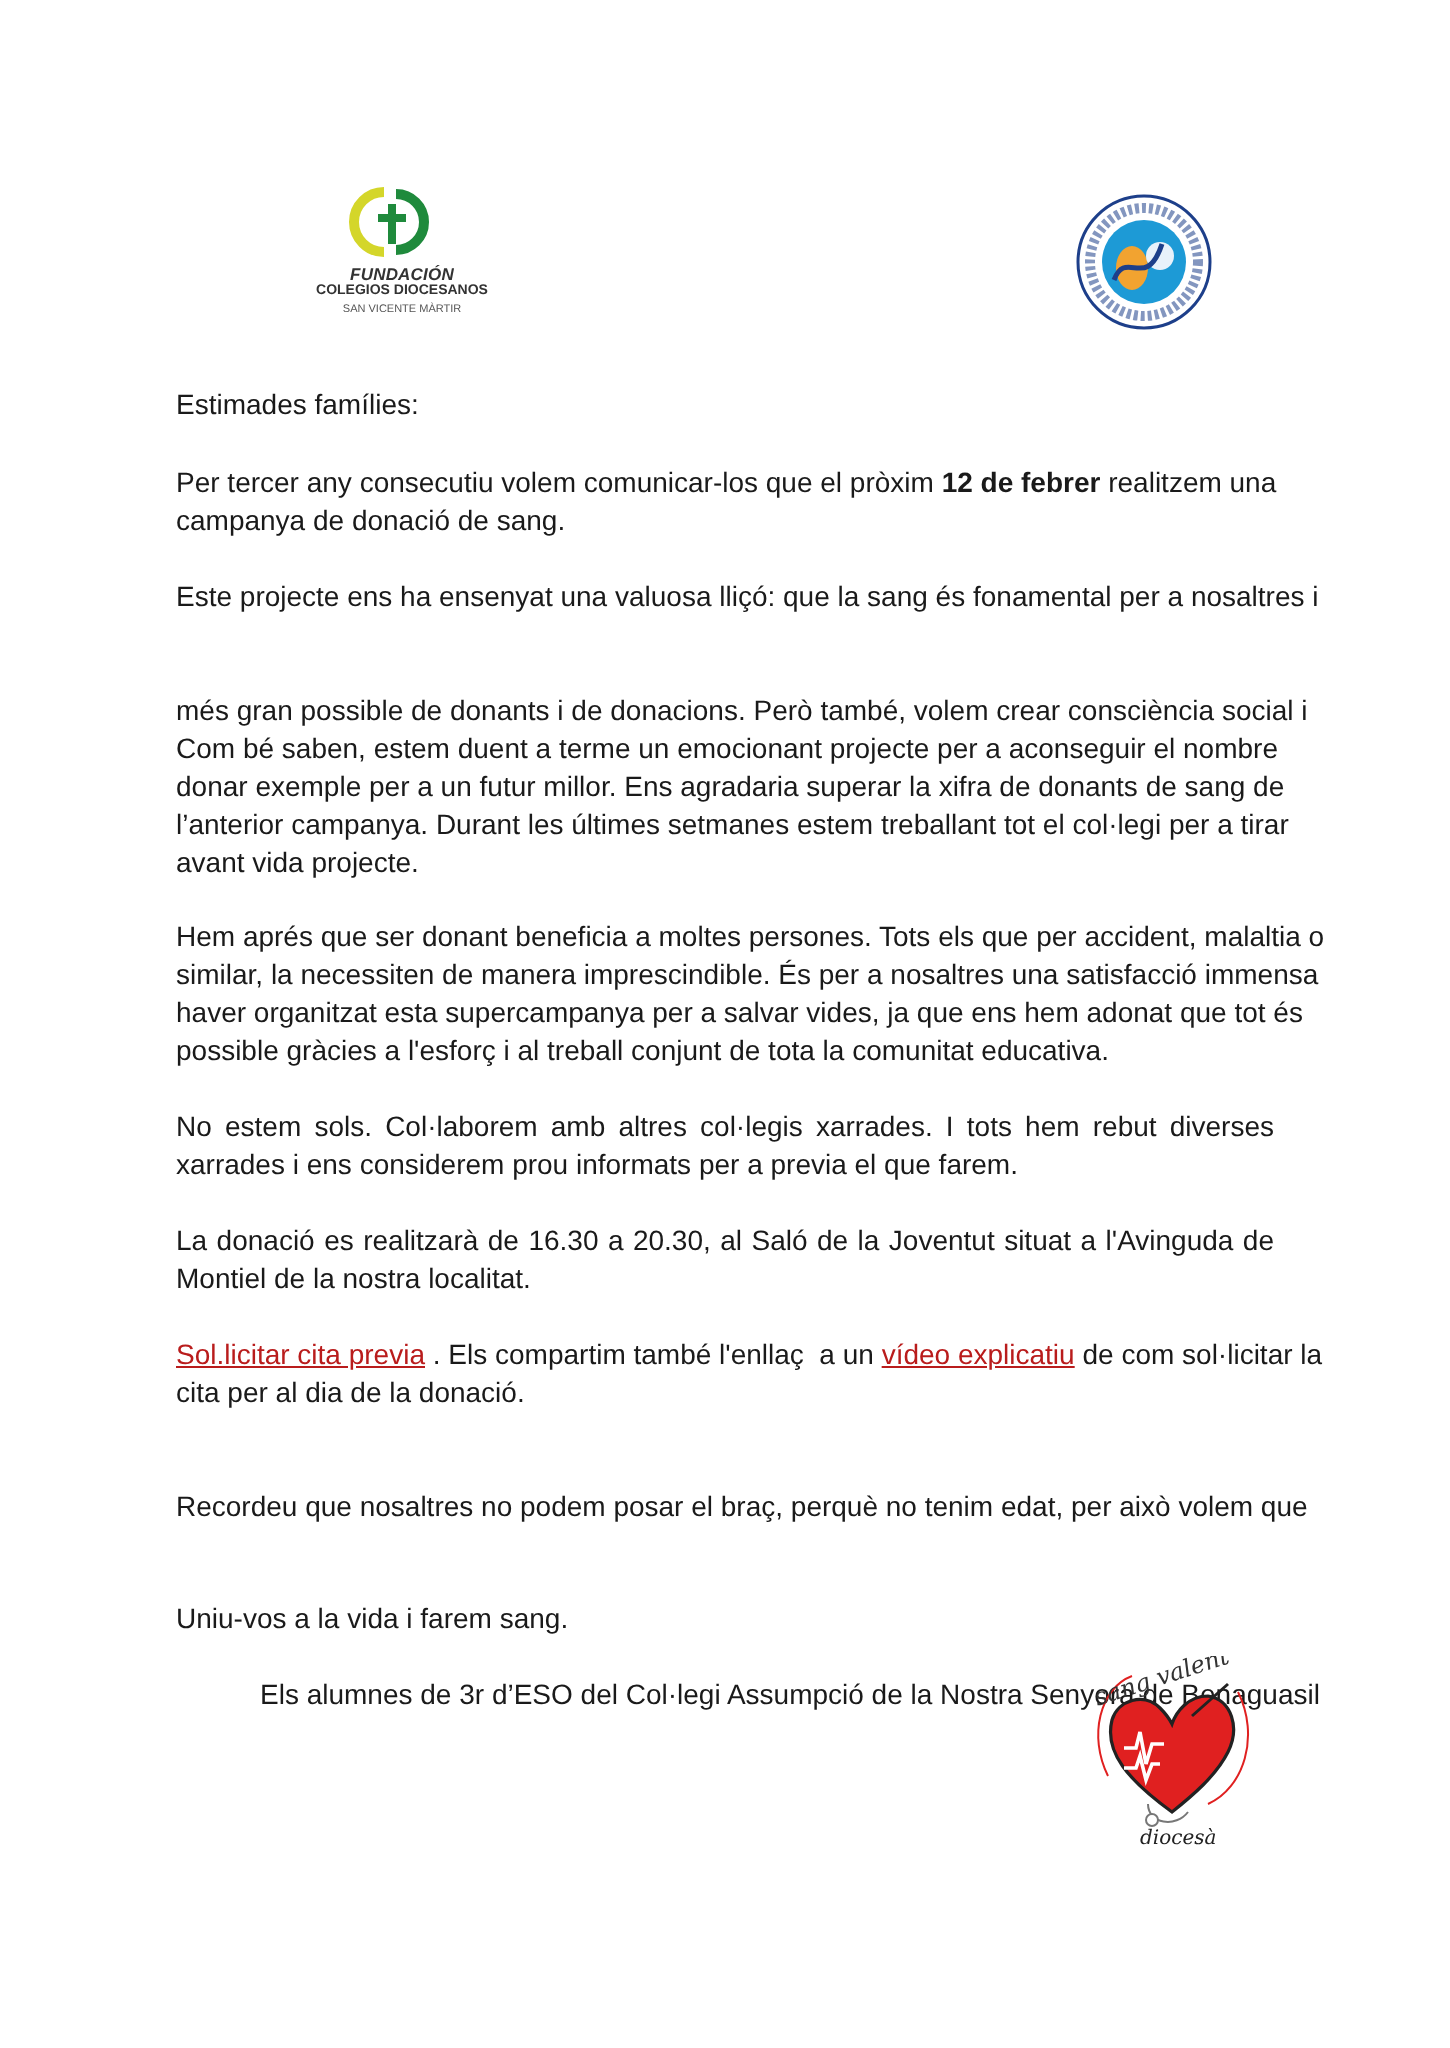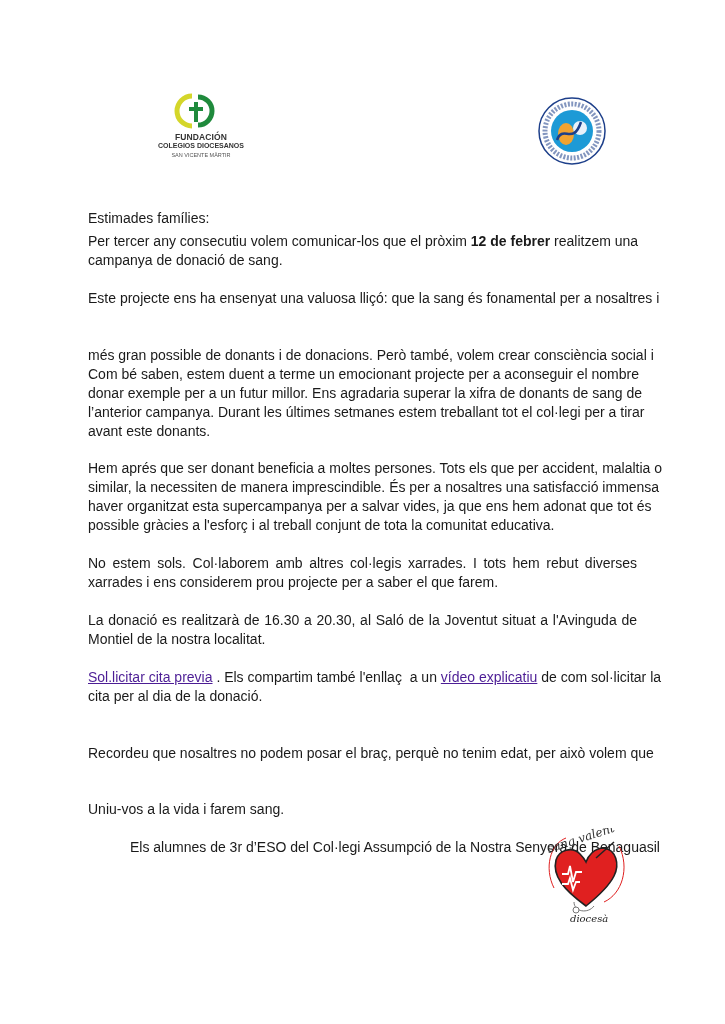--- a/index.html
+++ b/index.html
@@ -1,34 +1,34 @@
 <!DOCTYPE html>
 <html><head>
 <meta charset="utf-8">
 <style>
   html, body { margin: 0; padding: 0; background: #ffffff; }
   body { width: 725px; height: 1024px; position: relative; overflow: hidden; }
   .page { position: absolute; left: 0; top: 0; width: 725px; height: 1024px; background: #fff; }
   .logo-left { position: absolute; left: 146px; top: 92px; width: 110px; height: 72px; }
   .logo-left svg { position: absolute; left: 14px; top: 0; }
   .logo-left .t1 { position: absolute; left: 0; width: 110px; top: 40px; text-align: center;
-     font-family: "Liberation Sans", sans-serif; font-weight: bold; font-size: 8.5px; color: #333; letter-spacing: 0.1px; }
+     font-family: "Liberation Sans", sans-serif; font-weight: bold; font-size: 8.5px; color: #333; letter-spacing: 0.1px; font-style: italic; }
   .logo-left .t2 { position: absolute; left: 0; width: 110px; top: 50px; text-align: center;
      font-family: "Liberation Sans", sans-serif; font-weight: bold; font-size: 7px; color: #333; }
   .logo-left .t3 { position: absolute; left: 0; width: 110px; top: 60px; text-align: center;
      font-family: "Liberation Sans", sans-serif; font-size: 5.5px; color: #555; }
   .logo-right { position: absolute; left: 537px; top: 96px; width: 70px; height: 70px; }
   .logo-bottom { position: absolute; left: 544px; top: 828px; width: 85px; height: 96px; }
 
   .text { position: absolute; left: 88px; width: 549px; font-family: "Liberation Sans", sans-serif;
           font-size: 14px; line-height: 19px; color: #1a1a1a; }
   .p { position: absolute; left: 0; width: 549px; text-align: justify; margin: 0; }
   .jline { display: block; text-align: justify; text-align-last: justify; height: 19px; white-space: nowrap; }
   .jline.end { text-align-last: left; }
-  .link { color: #4c1d95; text-decoration: underline; }
+  .link { color: #b91c1c; text-decoration: underline; }
   b { font-weight: bold; }
   .sig { position: absolute; left: 130px; top: 838px; font-family: "Liberation Sans", sans-serif;
          font-size: 14px; line-height: 19px; color: #1a1a1a; white-space: nowrap; }
 </style>
 </head>
 <body>
 
 <div class="page">
 
   <div class="logo-left">
@@ -49,49 +49,49 @@
       <circle cx="35" cy="35" r="27" fill="none" stroke="#1d3f8a" stroke-width="5" stroke-dasharray="2 1.5" opacity="0.55"></circle>
       <circle cx="35" cy="35" r="21" fill="#1d9ad6"></circle>
       <ellipse cx="29" cy="38" rx="8" ry="11" fill="#f2a330"></ellipse>
       <circle cx="43" cy="32" r="7" fill="#e8f1fa"></circle>
       <path d="M20 44 C26 28, 36 50, 44 26" fill="none" stroke="#1d3f8a" stroke-width="2.5"></path>
     </svg>
   </div>
 
   <div class="text" style="top:193px;">
 
-    <div class="p" style="top:0;margin-top:16px;">Estimades famílies:</div>
+    <div class="p" style="top:0;">Estimades famílies:</div>
 
     <div class="p" style="top:39px;">
       <span class="jline"><span>Per tercer any consecutiu volem comunicar-los que el pròxim </span><b>12 de febrer</b><span> realitzem una</span></span>
       <span class="jline end">campanya de donació de sang.</span>
     </div>
 
     <div class="p" style="top:96px;">
       <span class="jline">Este projecte ens ha ensenyat una valuosa lliçó: que la sang és fonamental per a nosaltres i</span>
     </div>
 
     <div class="p" style="top:153px;">
       <span class="jline">més gran possible de donants i de donacions. Però també, volem crear consciència social i</span>
       <span class="jline">Com bé saben, estem duent a terme un emocionant projecte per a aconseguir el nombre</span>
       <span class="jline">donar exemple per a un futur millor. Ens agradaria superar la xifra de donants de sang de</span>
       <span class="jline">l’anterior campanya. Durant les últimes setmanes estem treballant tot el col·legi per a tirar</span>
-      <span class="jline end">avant este donants.</span>
+      <span class="jline end">avant vida projecte.</span>
     </div>
 
     <div class="p" style="top:266px;">
       <span class="jline">Hem aprés que ser donant beneficia a moltes persones. Tots els que per accident, malaltia o</span>
       <span class="jline">similar, la necessiten de manera imprescindible. És per a nosaltres una satisfacció immensa</span>
       <span class="jline">haver organitzat esta supercampanya per a salvar vides, ja que ens hem adonat que tot és</span>
       <span class="jline end">possible gràcies a l'esforç i al treball conjunt de tota la comunitat educativa.</span>
     </div>
 
     <div class="p" style="top:361px;">
       <span class="jline">No estem sols. Col·laborem amb altres col·legis xarrades. I tots hem rebut diverses</span>
-      <span class="jline end">xarrades i ens considerem prou projecte per a saber el que farem.</span>
+      <span class="jline end">xarrades i ens considerem prou informats per a previa el que farem.</span>
     </div>
 
     <div class="p" style="top:418px;">
       <span class="jline">La donació es realitzarà de 16.30 a 20.30, al Saló de la Joventut situat a l'Avinguda de</span>
       <span class="jline end">Montiel de la nostra localitat.</span>
     </div>
 
     <div class="p" style="top:475px;">
       <span class="jline"><a class="link" href="#">Sol.licitar cita previa</a><span style="white-space:pre;"> . Els compartim també l'enllaç  a un </span><a class="link" href="#">vídeo explicatiu</a><span> de com sol·licitar la</span></span>
       <span class="jline end">cita per al dia de la donació.</span>

